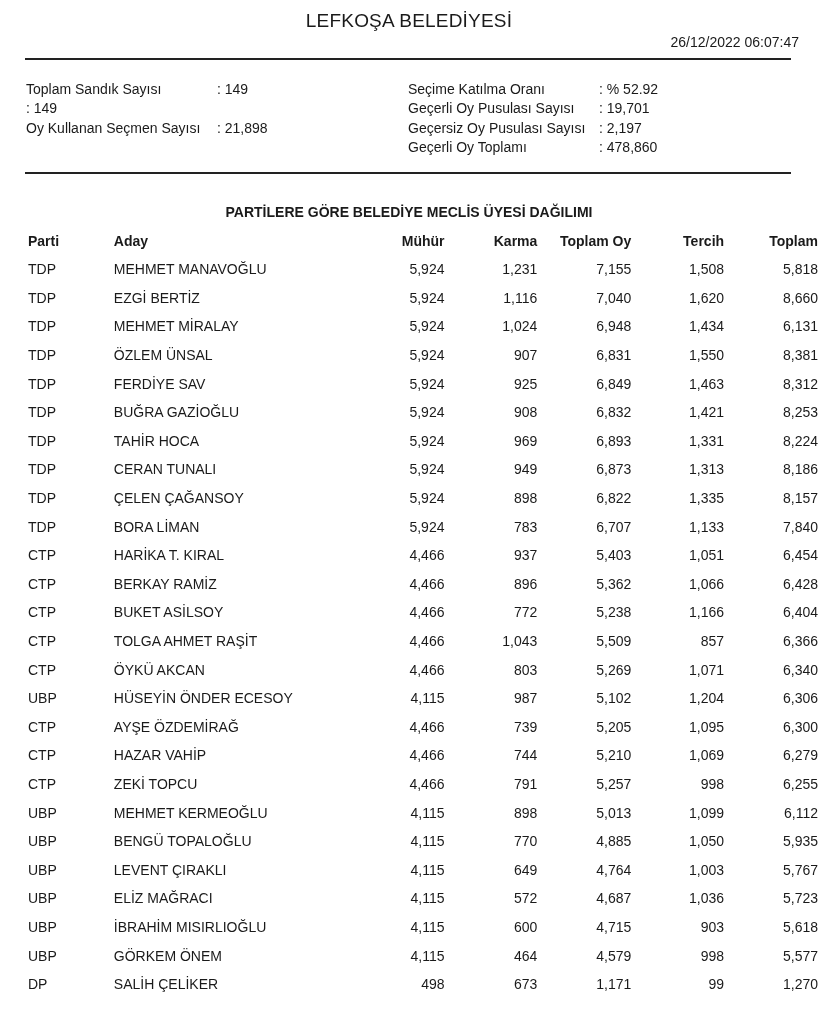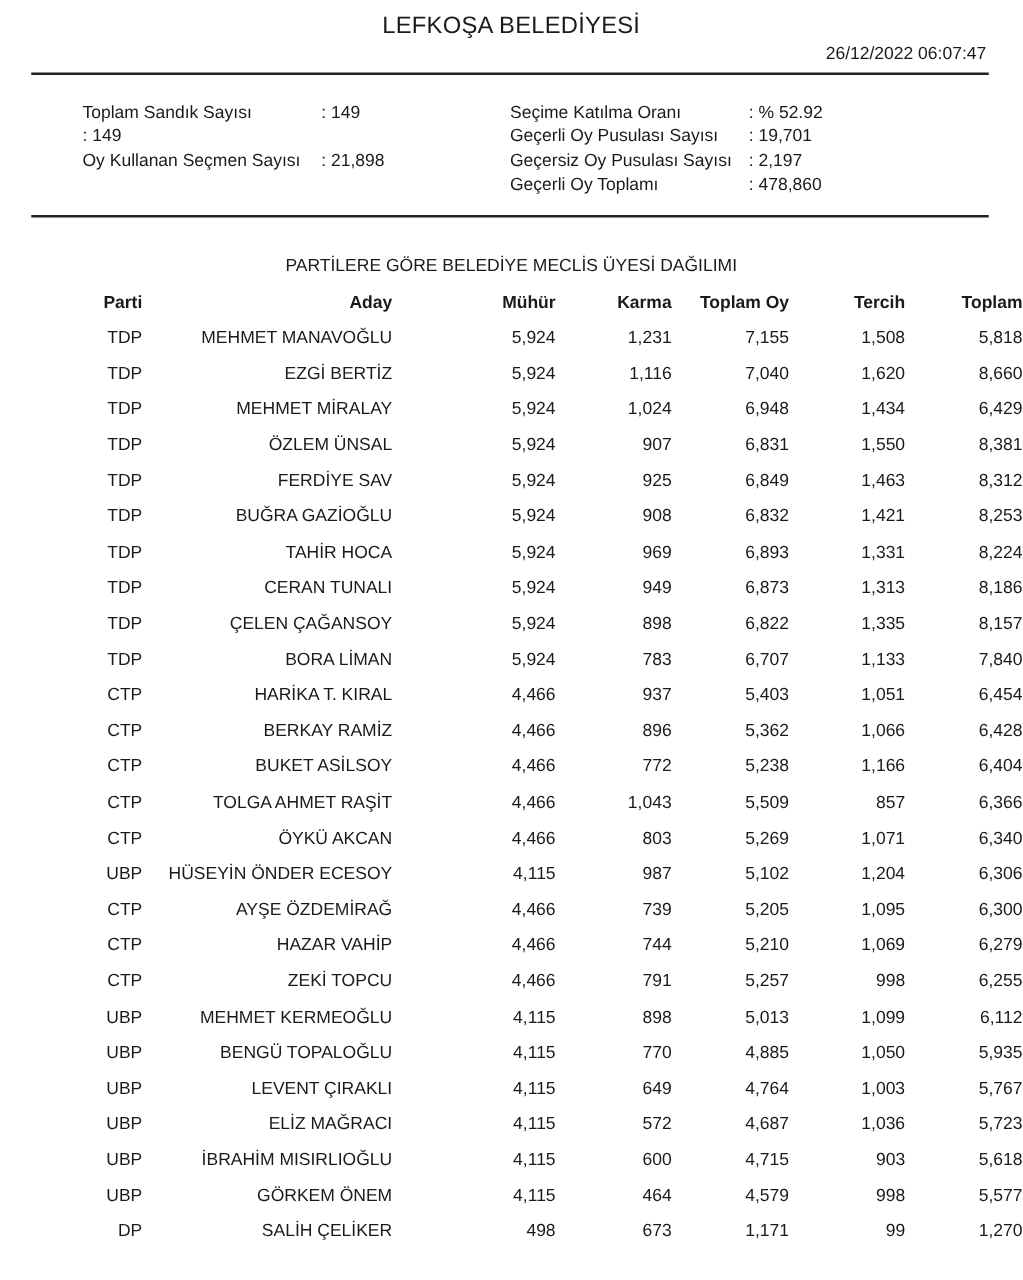--- a/index.html
+++ b/index.html
@@ -5,47 +5,47 @@
   html, body { margin: 0; padding: 0; background: #ffffff; }
   body {
     width: 818px; height: 1024px; overflow: hidden; position: relative;
     font-family: "Liberation Sans", sans-serif; color: #1a1a1a;
   }
   .title {
     position: absolute; top: 10px; left: 0; width: 818px; text-align: center;
     font-size: 19px; letter-spacing: 0.2px;
   }
   .timestamp {
-    position: absolute; top: 34px; right: 29px; font-size: 14px;
+    position: absolute; top: 34px; right: 19px; font-size: 14px;
   }
   .rule {
     position: absolute; left: 25px; width: 766px; height: 2px; background: #222;
   }
   .rule.r1 { top: 58px; }
   .rule.r2 { top: 172px; }
   .stats {
     position: absolute; top: 80px; font-size: 14px; line-height: 19.3px;
   }
   .stats .row { display: flex; white-space: nowrap; }
-  .stats.left { left: 26px; margin-left: 40px; }
+  .stats.left { left: 26px; }
   .stats.left .lbl { width: 191px; }
   .stats.right { left: 408px; }
   .stats.right .lbl { width: 191px; }
   .section-title {
     position: absolute; top: 204px; left: 0; width: 818px; text-align: center;
-    font-size: 14px; font-weight: normal;
+    font-size: 14px; font-weight: bold;
   }
   table {
     position: absolute; top: 227px; left: 28px; border-collapse: collapse;
     font-size: 14px; table-layout: fixed;
   }
   th, td { padding: 0; height: 28.6px; white-space: nowrap; }
   th { font-weight: bold; height: 28px; }
   td.num, th.num { text-align: right; }
-  td.txt, th.txt { text-align: right; margin-top: 24px; }
+  td.txt, th.txt { text-align: left; margin-top: 24px; }
   col.c-party { width: 86px; }
   col.c-name { width: 200px; }
   col.c-muhur { width: 131px; }
   col.c-karma { width: 93px; }
   col.c-toplamoy { width: 94px; }
   col.c-tercih { width: 93px; }
   col.c-toplam { width: 94px; }
 </style>
 </head>
 <body>
@@ -131,21 +131,21 @@
         <td class="num">1,620</td>
         <td class="num">8,660</td>
       </tr>
       <tr>
         <td class="txt">TDP</td>
         <td class="txt">MEHMET MİRALAY</td>
         <td class="num">5,924</td>
         <td class="num">1,024</td>
         <td class="num">6,948</td>
         <td class="num">1,434</td>
-        <td class="num">6,429</td>
+        <td class="num">6,131</td>
       </tr>
       <tr>
         <td class="txt">TDP</td>
         <td class="txt">ÖZLEM ÜNSAL</td>
         <td class="num">5,924</td>
         <td class="num">907</td>
         <td class="num">6,831</td>
         <td class="num">1,550</td>
         <td class="num">8,381</td>
       </tr>

